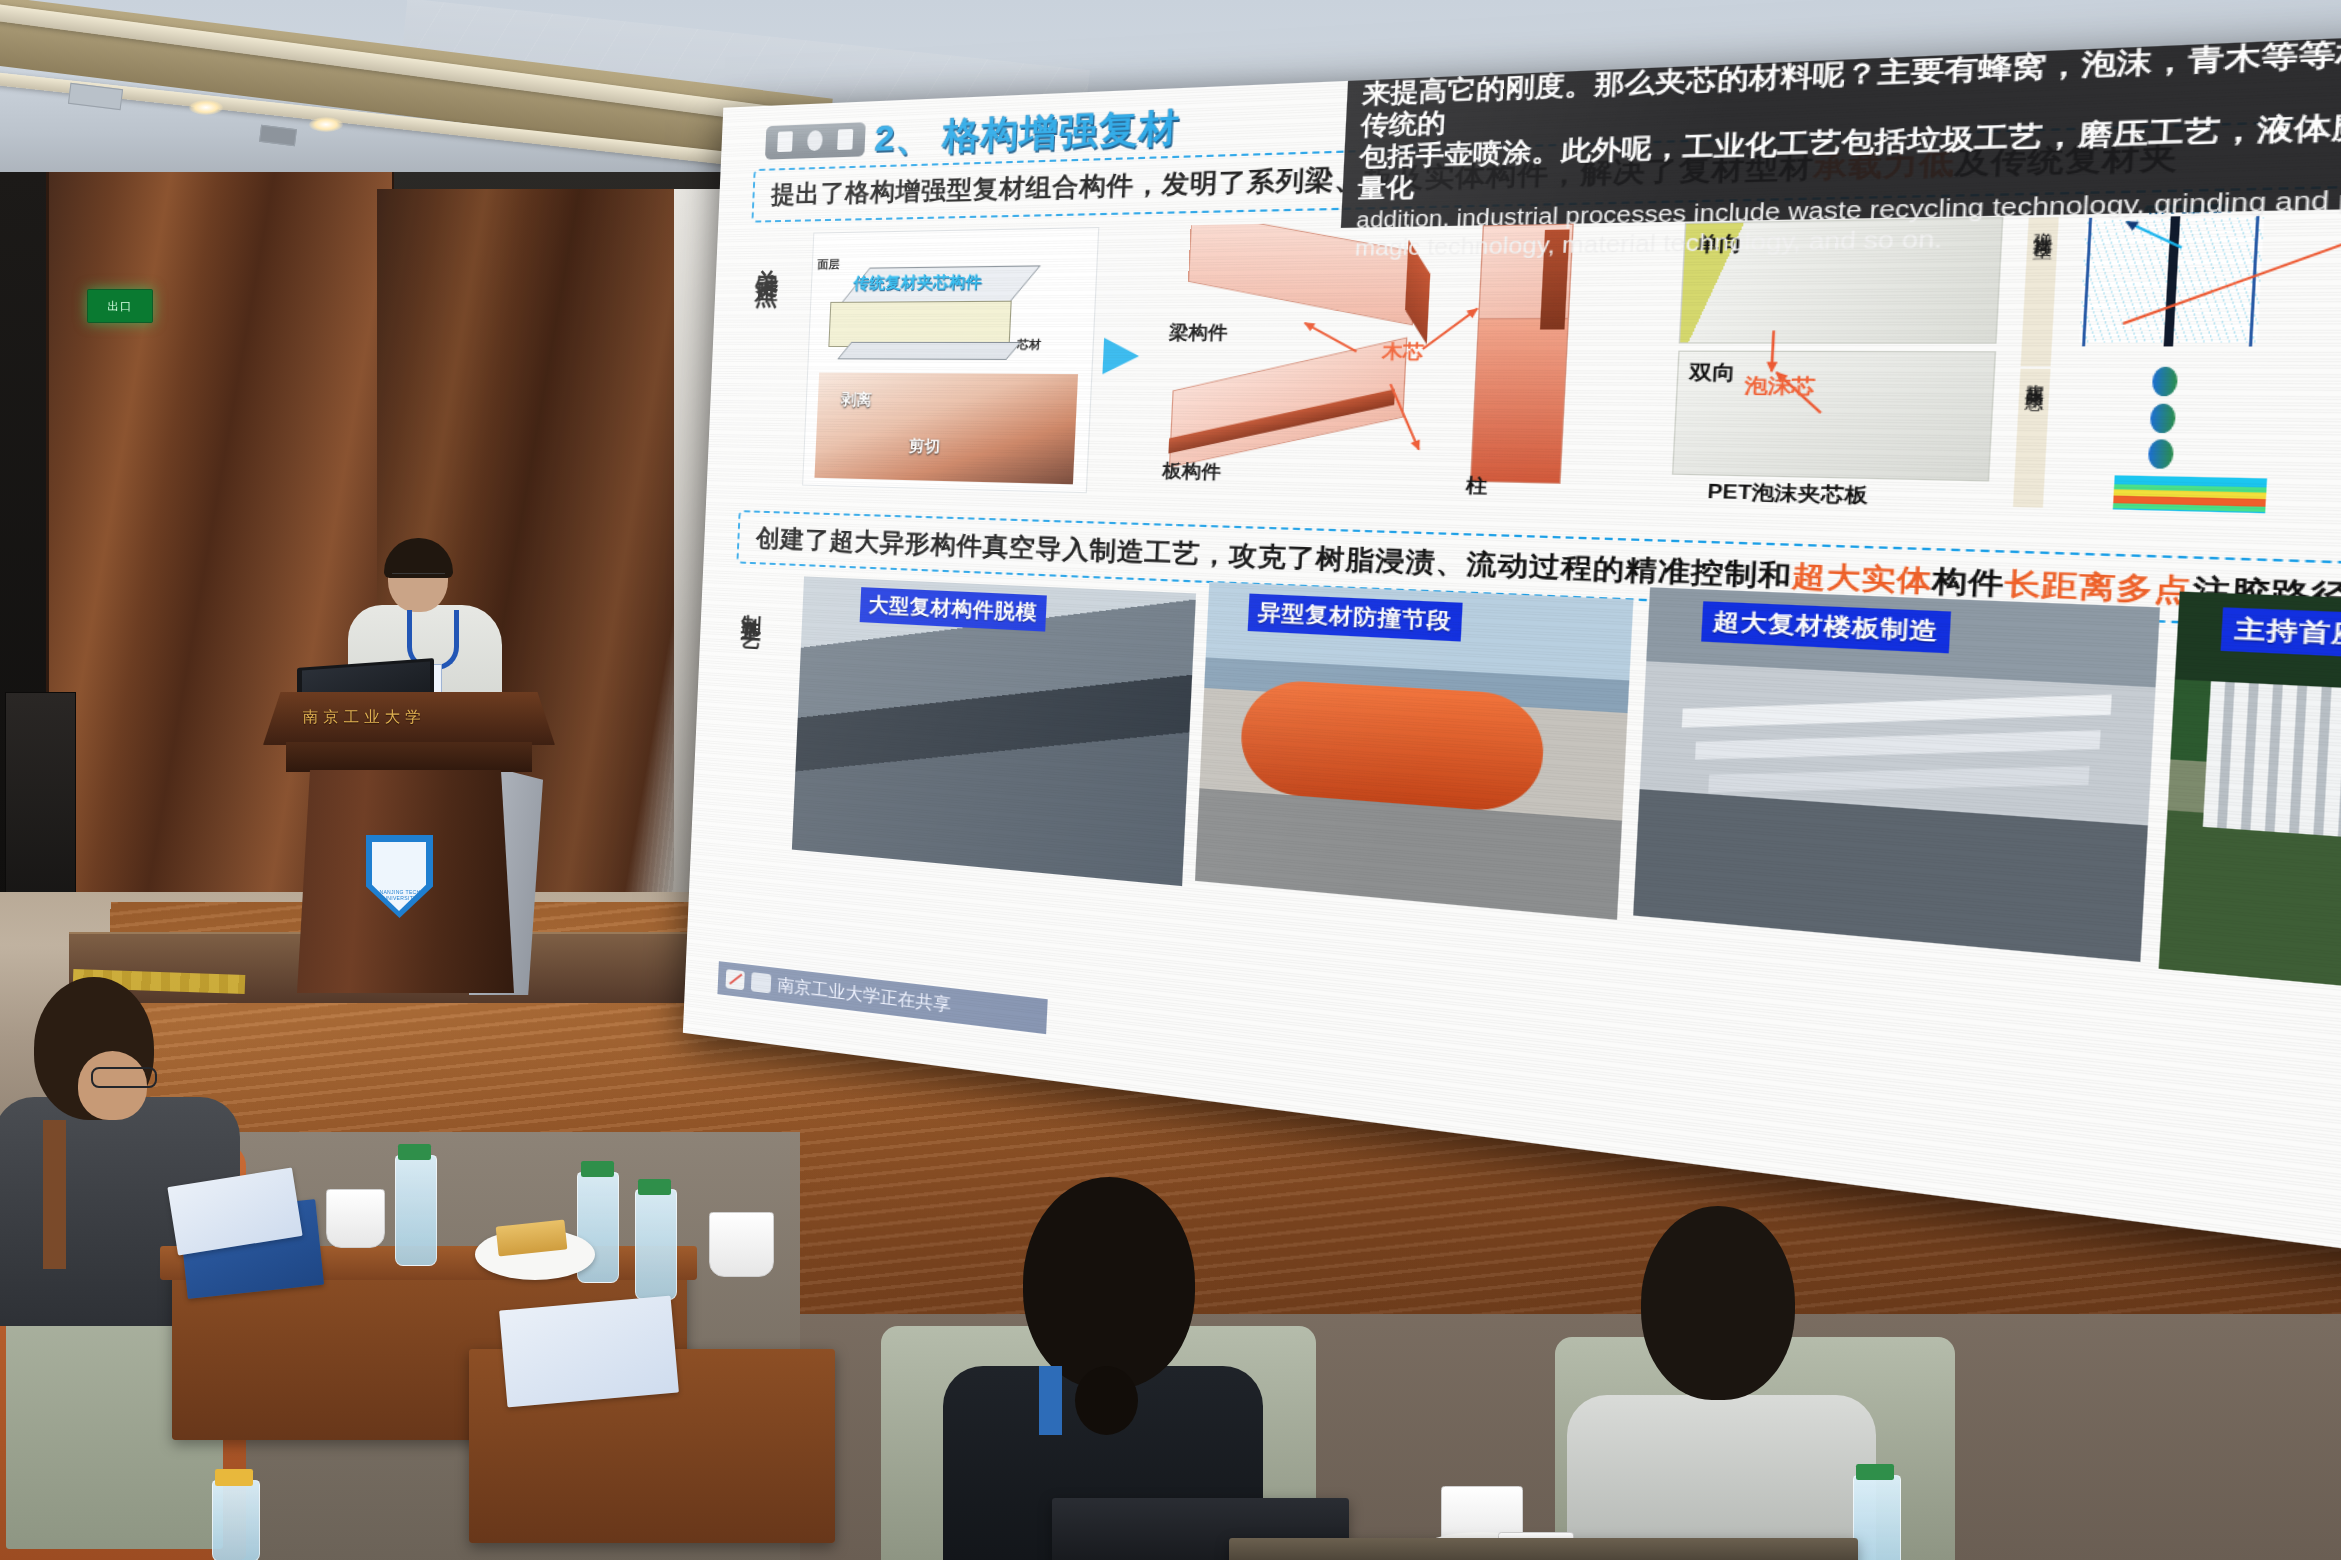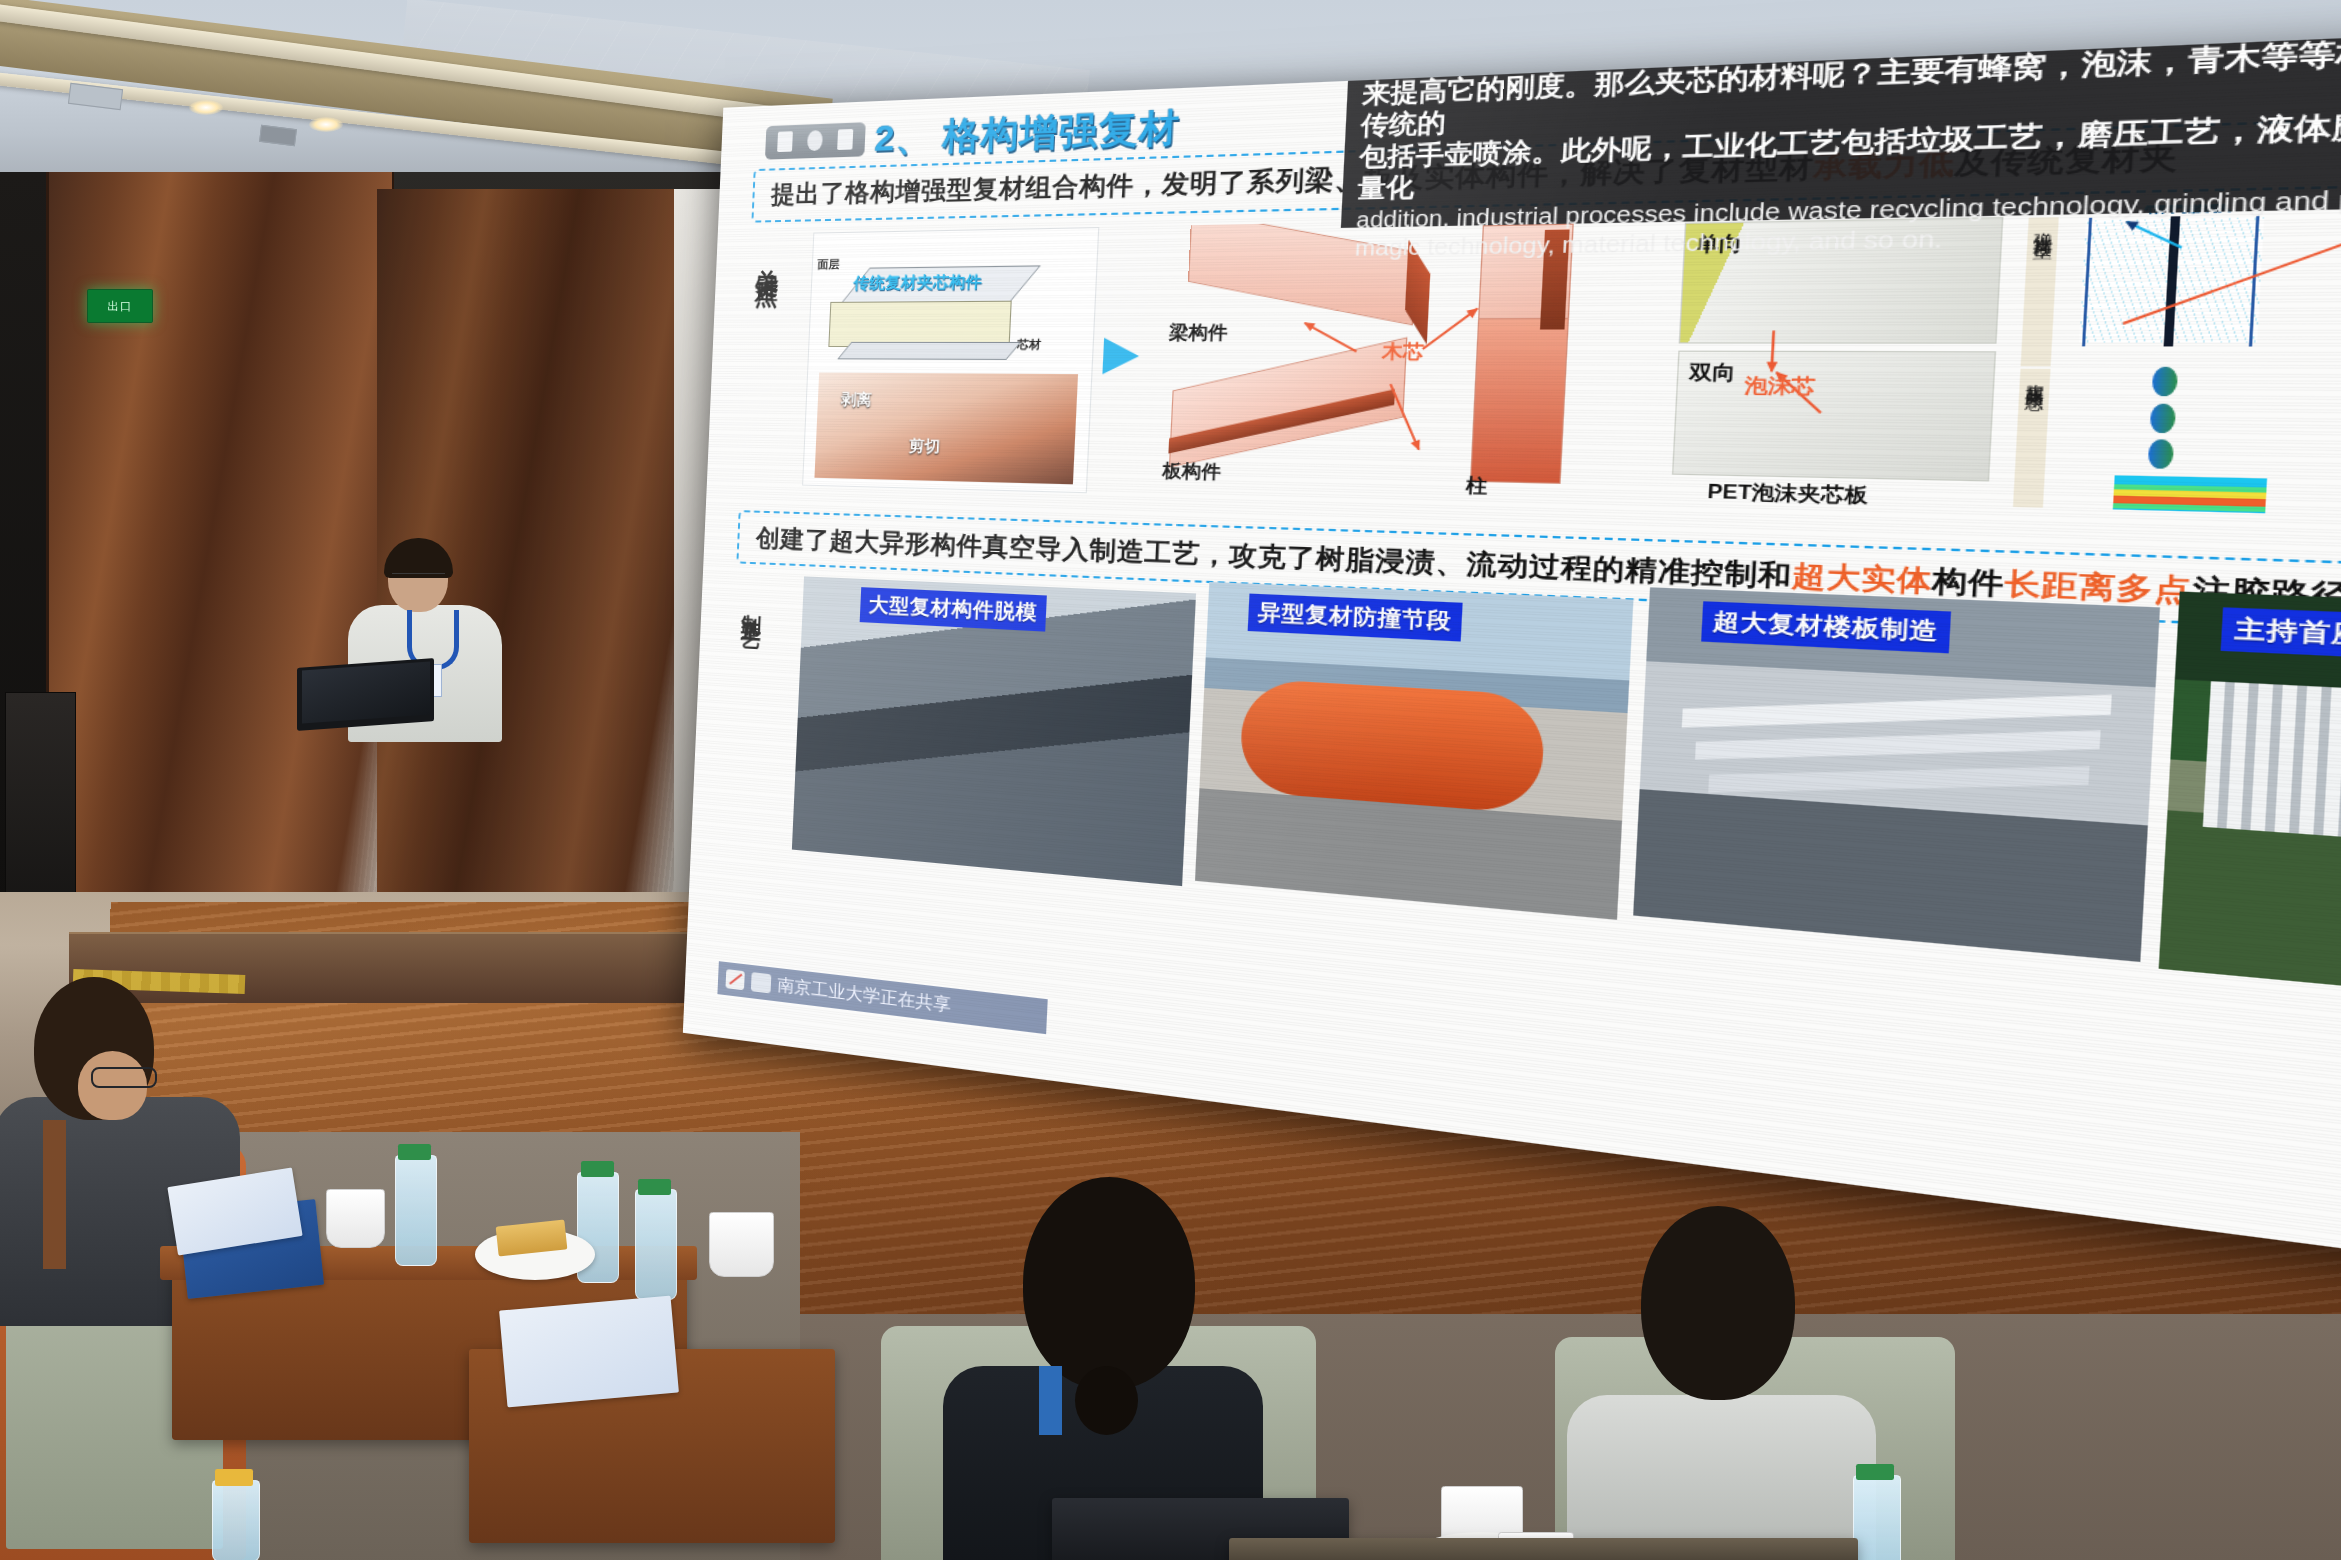--- a/index.html
+++ b/index.html
@@ -176,20 +176,30 @@
       <div class="p-body"></div>
       <div class="p-head"></div>
       <div class="p-hair"></div>
       <div class="p-glass"></div>
       <div class="p-lanyard"></div>
       <div class="p-badge"></div>
     </div>
     <div class="laptop">
       <div class="laptop-screen"></div>
     </div>
+    <div class="podium">
+      <div class="pod-side"></div>
+      <div class="pod-top"></div>
+      <div class="pod-gold">南京工业大学</div>
+      <div class="pod-mid"></div>
+      <div class="pod-body"></div>
+      <div class="pod-crest"></div>
+      <div class="pod-crest-in"></div>
+      <div class="pod-crest-txt">NANJING TECH UNIVERSITY</div>
+    </div>
 
     <div class="screen-wrap">
       <div class="screen">
 
         <div class="slide-title">
           <div class="title-chip">
             <span class="chip-i"></span>
             <span class="chip-i b"></span>
             <span class="chip-i"></span>
           </div>

